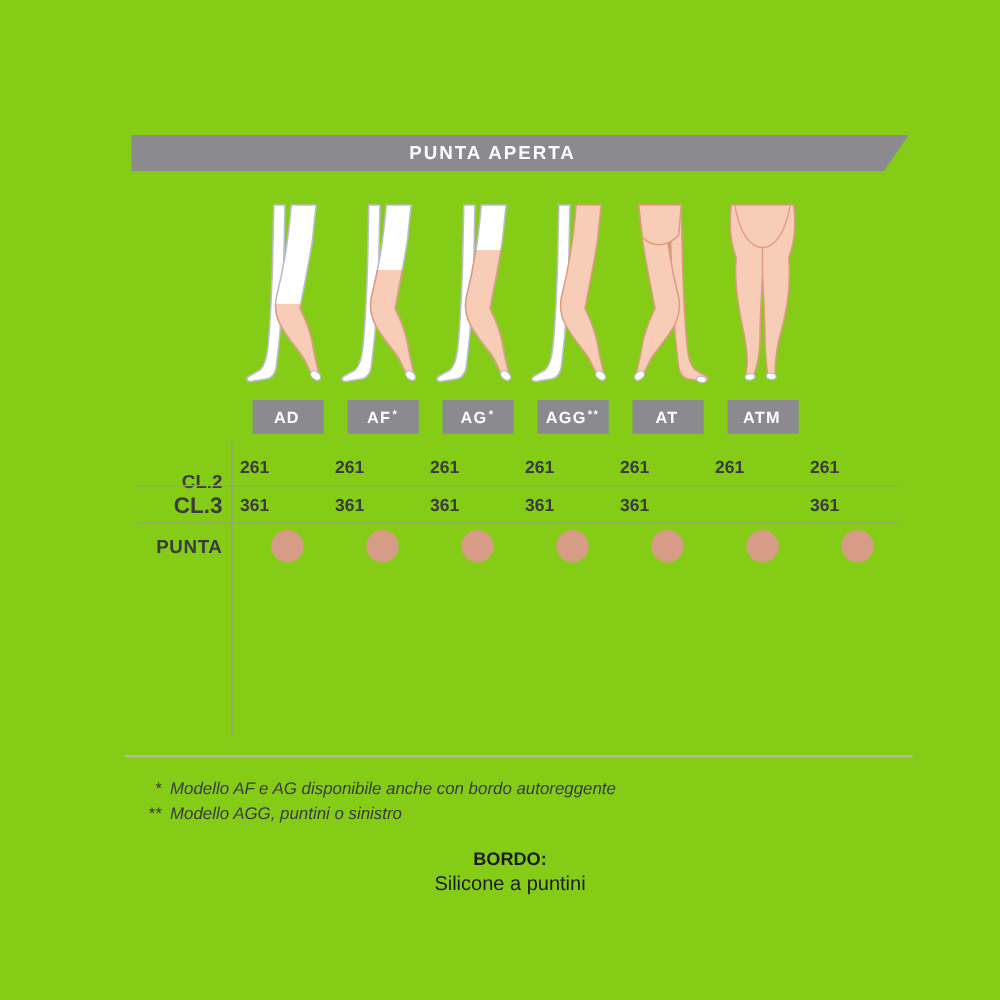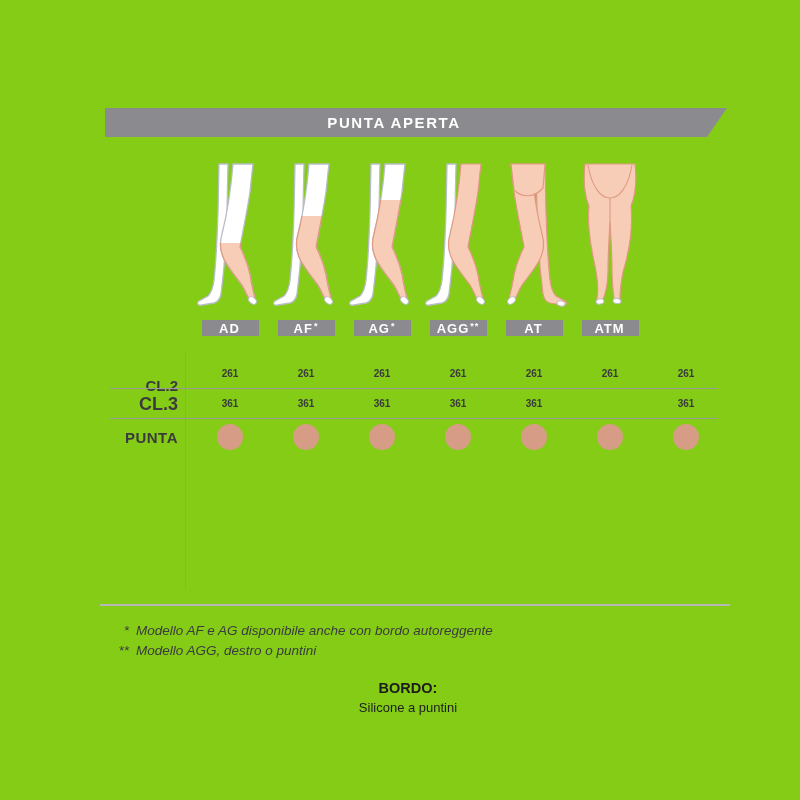--- a/index.html
+++ b/index.html
@@ -11,57 +11,57 @@
   .banner { position:absolute; left:105px; top:108px; width:622px; height:29px;
             background:var(--banner-bg);
             clip-path:polygon(0 0,100% 0,calc(100% - 20px) 100%,0 100%);
             display:flex; align-items:center; justify-content:center; padding-right:44px; }
   .banner span { color:#fff; font-size:15px; font-weight:700; letter-spacing:1.6px; }
 
   
   .cols { position:absolute; left:192px; top:162px; width:532px; display:flex; }
   .col  { width:76px; display:flex; flex-direction:column; align-items:center; }
   .col svg { width:76px; height:150px; display:block; }
-  .tag  { margin-top:8px; min-width:57px; height:16px; background:var(--label-bg);
+  .tag  { margin-top:8px; min-width:57px; height:27px; background:var(--label-bg);
           color:#fff; font-size:13px; font-weight:700; letter-spacing:1px;
           display:flex; align-items:center; justify-content:center; padding:0 6px; }
   .tag sup { font-size:9px; line-height:1; margin-left:1px; transform:translateY(-2px); }
 
   
   .bare     { fill:#ffffff; stroke:var(--bare-stroke); stroke-width:1.3; }
   .stocking { fill:var(--stocking-fill); stroke:var(--stocking-stroke); stroke-width:1.2; }
   .toe      { fill:#ffffff; stroke:var(--bare-stroke); stroke-width:1; }
   .seam     { fill:none; stroke:var(--stocking-stroke); stroke-width:1.1; }
 
   
   .rowline  { position:absolute; left:110px; width:608px; height:1px; background:var(--line); }
   .vline    { position:absolute; left:185px; top:352px; width:1px; height:238px; background:var(--line); }
   .rowhead  { position:absolute; left:100px; width:78px; text-align:right;
               font-weight:700; color:var(--text-dark); }
   .valrow   { position:absolute; left:192px; width:532px; display:flex; }
-  .valrow .cell { width:76px; text-align:center; font-weight:700; font-size:10px;
+  .valrow .cell { width:76px; font-weight:700; font-size:14px;
                   color:var(--text-dark); }
   .dotrow   { position:absolute; left:192px; top:424px; width:532px; display:flex; }
   .dotrow .cell { width:76px; display:flex; justify-content:center; }
   .dot      { width:26px; height:26px; border-radius:50%; background:var(--dot); }
 
   .bottomline { position:absolute; left:100px; top:604px; width:630px; height:2px;
                 background:var(--bottom-line); }
 
   
   .notes { position:absolute; left:104px; top:621px; }
   .note  { display:flex; font-style:italic; font-size:13.5px; color:var(--text-dark);
            line-height:20px; }
   .note .mark { width:32px; text-align:right; padding-right:7px; font-style:italic; }
 
   
   .bordo { position:absolute; left:108px; top:663px; width:600px; text-align:center;
            color:#1c1c1e;margin-top:16px; }
   .bordo .t1 { font-size:14.5px; font-weight:700; line-height:19px; }
-  .bordo .t2 { font-size:13px; line-height:19px; }
+  .bordo .t2 { font-size:16px; line-height:19px; }
 </style>
 </head>
 <body>
 
 <div id="stage">
 
   <svg width="0" height="0" style="position:absolute" aria-hidden="true">
     <defs>
       <path id="p-backleg" d="M27,2 L26,50 C25,80 24,100 22,118 C21,126 19,131 16,134 L7,139 C4,141 6,144 10,143 L22,141 C26,140 28,137 29,132 L32,105 L35,50 L36,2 Z"></path>
       <path id="p-frontleg" d="M41,2 C39,26 35,52 30,72 C27,82 28,90 33,99 C38,108 45,116 50,123 C53,128 55,133 57,137 C58,141 64,142 63,137 C61,128 59,121 58,113 C56,103 52,93 48,85 C50,73 55,50 58,30 C59,20 60,10 61,2 Z"></path>
@@ -221,21 +221,21 @@
 
   <div class="bottomline"></div>
 
   <div class="notes">
     <div class="note">
       <span class="mark">*</span>
       <span>Modello AF e AG disponibile anche con bordo autoreggente</span>
     </div>
     <div class="note">
       <span class="mark">**</span>
-      <span>Modello AGG, destro o puntini</span>
+      <span>Modello AGG, puntini o sinistro</span>
     </div>
   </div>
 
   <div class="bordo">
     <div class="t1">BORDO:</div>
     <div class="t2">Silicone a puntini</div>
   </div>
 
 </div>
 

